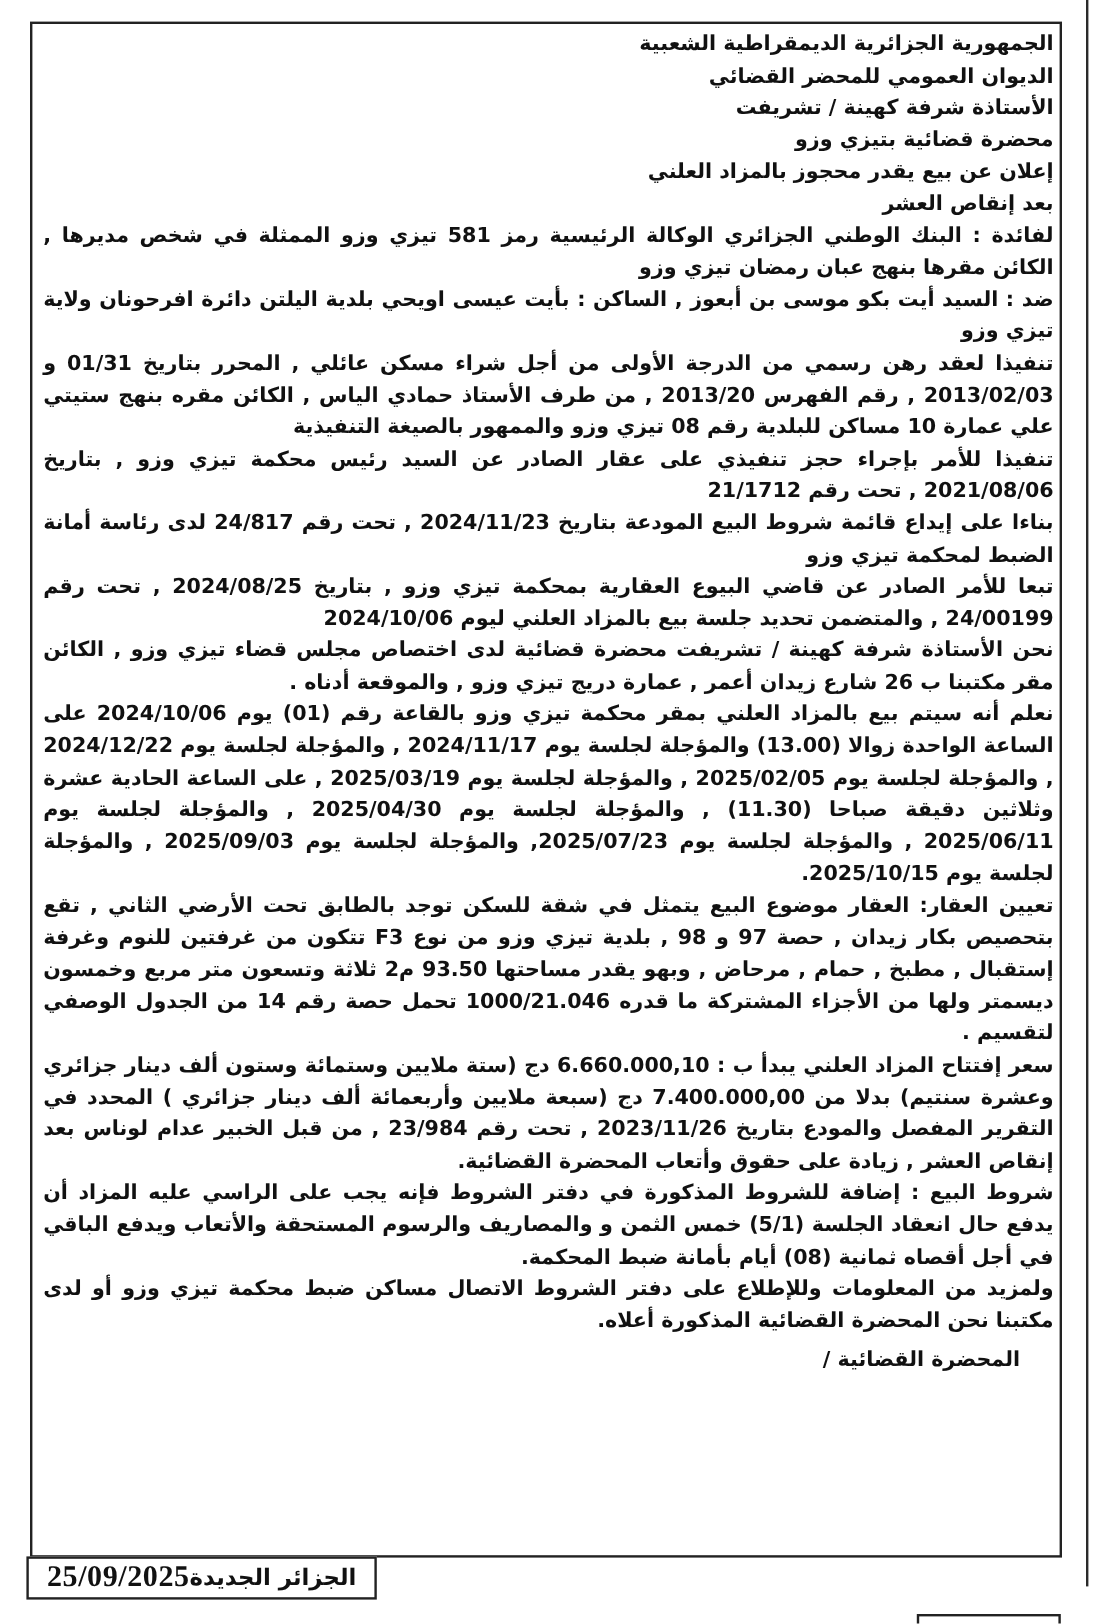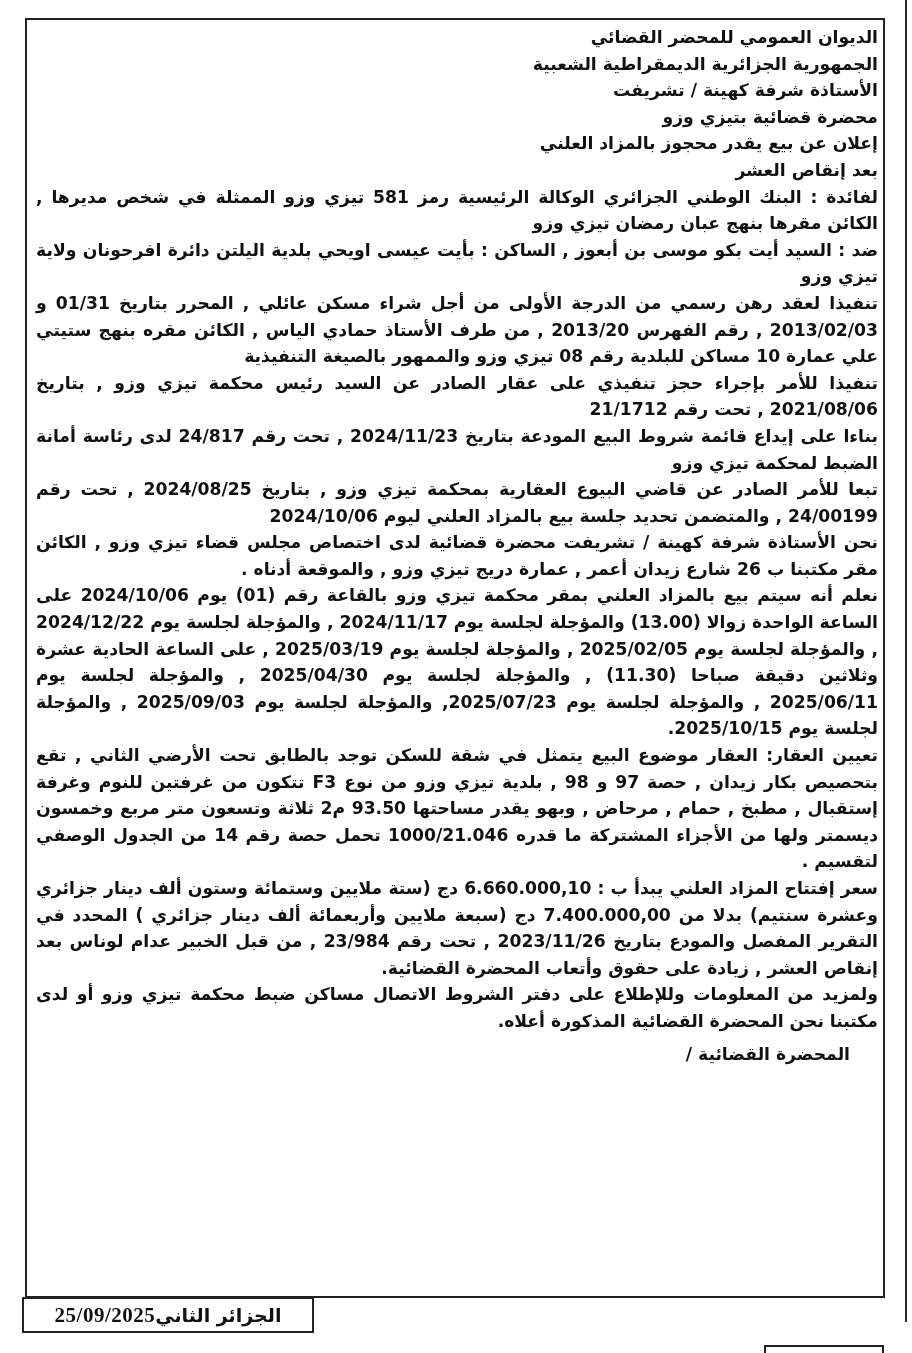--- a/index.html
+++ b/index.html
@@ -70,64 +70,65 @@
     left: 22px;
     top: 1297px;
     width: 292px;
     height: 36px;
     font-size: 19px;
     direction: rtl;
     font-family: "DejaVu Sans", sans-serif;
   }
   .box-newspaper .date {
     font-family: "Liberation Serif", serif;
-    font-size: 21px;
+    font-size: 25px;
     letter-spacing: 0.5px;
   }
   .box-fn {
     left: 764px;
     top: 1345px;
     width: 120px;
     height: 36px;
     font-family: "Liberation Serif", serif;
     font-size: 26px;
     align-items: center;
   }
 </style>
 </head>
 <body>
 
 <div class="right-rule"></div>
 
 <div class="frame"></div>
 
 <div class="content">
+  <p class="header-line">الجمهورية الجزائرية الديمقراطية الشعبية</p>
   <p class="header-line">الديوان العمومي للمحضر القضائي</p>
-  <p class="header-line">الجمهورية الجزائرية الديمقراطية الشعبية</p>
   <p class="header-line">الأستاذة شرفة كهينة / تشريفت</p>
   <p class="header-line">محضرة قضائية بتيزي وزو</p>
 
   <p class="header-line">إعلان عن بيع يقدر محجوز بالمزاد العلني</p>
   <p class="header-line">بعد إنقاص العشر</p>
 
   <p>لفائدة : البنك الوطني الجزائري الوكالة الرئيسية رمز 581 تيزي وزو الممثلة في شخص مديرها , الكائن مقرها بنهج عبان رمضان تيزي وزو</p>
   <p>ضد : السيد أيت بكو موسى بن أبعوز , الساكن : بأيت عيسى اويحي بلدية اليلتن دائرة افرحونان ولاية تيزي وزو</p>
   <p>تنفيذا لعقد رهن رسمي من الدرجة الأولى من أجل شراء مسكن عائلي , المحرر بتاريخ 01/31 و 2013/02/03 , رقم الفهرس 2013/20 , من طرف الأستاذ حمادي الياس , الكائن مقره بنهج ستيتي علي عمارة 10 مساكن للبلدية رقم 08 تيزي وزو والممهور بالصيغة التنفيذية</p>
   <p>تنفيذا للأمر بإجراء حجز تنفيذي على عقار الصادر عن السيد رئيس محكمة تيزي وزو , بتاريخ 2021/08/06 , تحت رقم 21/1712</p>
   <p>بناءا على إيداع قائمة شروط البيع المودعة بتاريخ 2024/11/23 , تحت رقم 24/817 لدى رئاسة أمانة الضبط لمحكمة تيزي وزو</p>
   <p>تبعا للأمر الصادر عن قاضي البيوع العقارية بمحكمة تيزي وزو , بتاريخ 2024/08/25 , تحت رقم 24/00199 , والمتضمن تحديد جلسة بيع بالمزاد العلني ليوم 2024/10/06</p>
   <p>نحن الأستاذة شرفة كهينة / تشريفت محضرة قضائية لدى اختصاص مجلس قضاء تيزي وزو , الكائن مقر مكتبنا ب 26 شارع زيدان أعمر , عمارة دريج تيزي وزو , والموقعة أدناه .</p>
   <p>نعلم أنه سيتم بيع بالمزاد العلني بمقر محكمة تيزي وزو بالقاعة رقم (01) يوم 2024/10/06 على الساعة الواحدة زوالا (13.00) والمؤجلة لجلسة يوم 2024/11/17 , والمؤجلة لجلسة يوم 2024/12/22 , والمؤجلة لجلسة يوم 2025/02/05 , والمؤجلة لجلسة يوم 2025/03/19 , على الساعة الحادية عشرة وثلاثين دقيقة صباحا (11.30) , والمؤجلة لجلسة يوم 2025/04/30 , والمؤجلة لجلسة يوم 2025/06/11 , والمؤجلة لجلسة يوم 2025/07/23, والمؤجلة لجلسة يوم 2025/09/03 , والمؤجلة لجلسة يوم 2025/10/15.</p>
   <p>تعيين العقار: العقار موضوع البيع يتمثل في شقة للسكن توجد بالطابق تحت الأرضي الثاني , تقع بتحصيص بكار زيدان , حصة 97 و 98 , بلدية تيزي وزو من نوع F3 تتكون من غرفتين للنوم وغرفة إستقبال , مطبخ , حمام , مرحاض , وبهو يقدر مساحتها 93.50 م2 ثلاثة وتسعون متر مربع وخمسون ديسمتر ولها من الأجزاء المشتركة ما قدره 1000/21.046 تحمل حصة رقم 14 من الجدول الوصفي لتقسيم .</p>
   <p>سعر إفتتاح المزاد العلني يبدأ ب : 6.660.000,10 دج (ستة ملايين وستمائة وستون ألف دينار جزائري وعشرة سنتيم) بدلا من 7.400.000,00 دج (سبعة ملايين وأربعمائة ألف دينار جزائري ) المحدد في التقرير المفصل والمودع بتاريخ 2023/11/26 , تحت رقم 23/984 , من قبل الخبير عدام لوناس بعد إنقاص العشر , زيادة على حقوق وأتعاب المحضرة القضائية.</p>
+  <p>شروط البيع : إضافة للشروط المذكورة في دفتر الشروط فإنه يجب على الراسي عليه المزاد أن يدفع حال انعقاد الجلسة (5/1) خمس الثمن و والمصاريف والرسوم المستحقة والأتعاب ويدفع الباقي في أجل أقصاه ثمانية (08) أيام بأمانة ضبط المحكمة.</p>
   <p>ولمزيد من المعلومات وللإطلاع على دفتر الشروط الاتصال مساكن ضبط محكمة تيزي وزو أو لدى مكتبنا نحن المحضرة القضائية المذكورة أعلاه.</p>
 
   <p class="signature">المحضرة القضائية /</p>
 </div>
 
 <div class="box box-newspaper">
-  <span>الجزائر الثاني</span>
+  <span>الجزائر الجديدة</span>
   <span class="date">25/09/2025</span>
 </div>
 
 <div class="box box-fn">
   <span>FN:0101/25</span>
 </div>
 
 </body></html>

